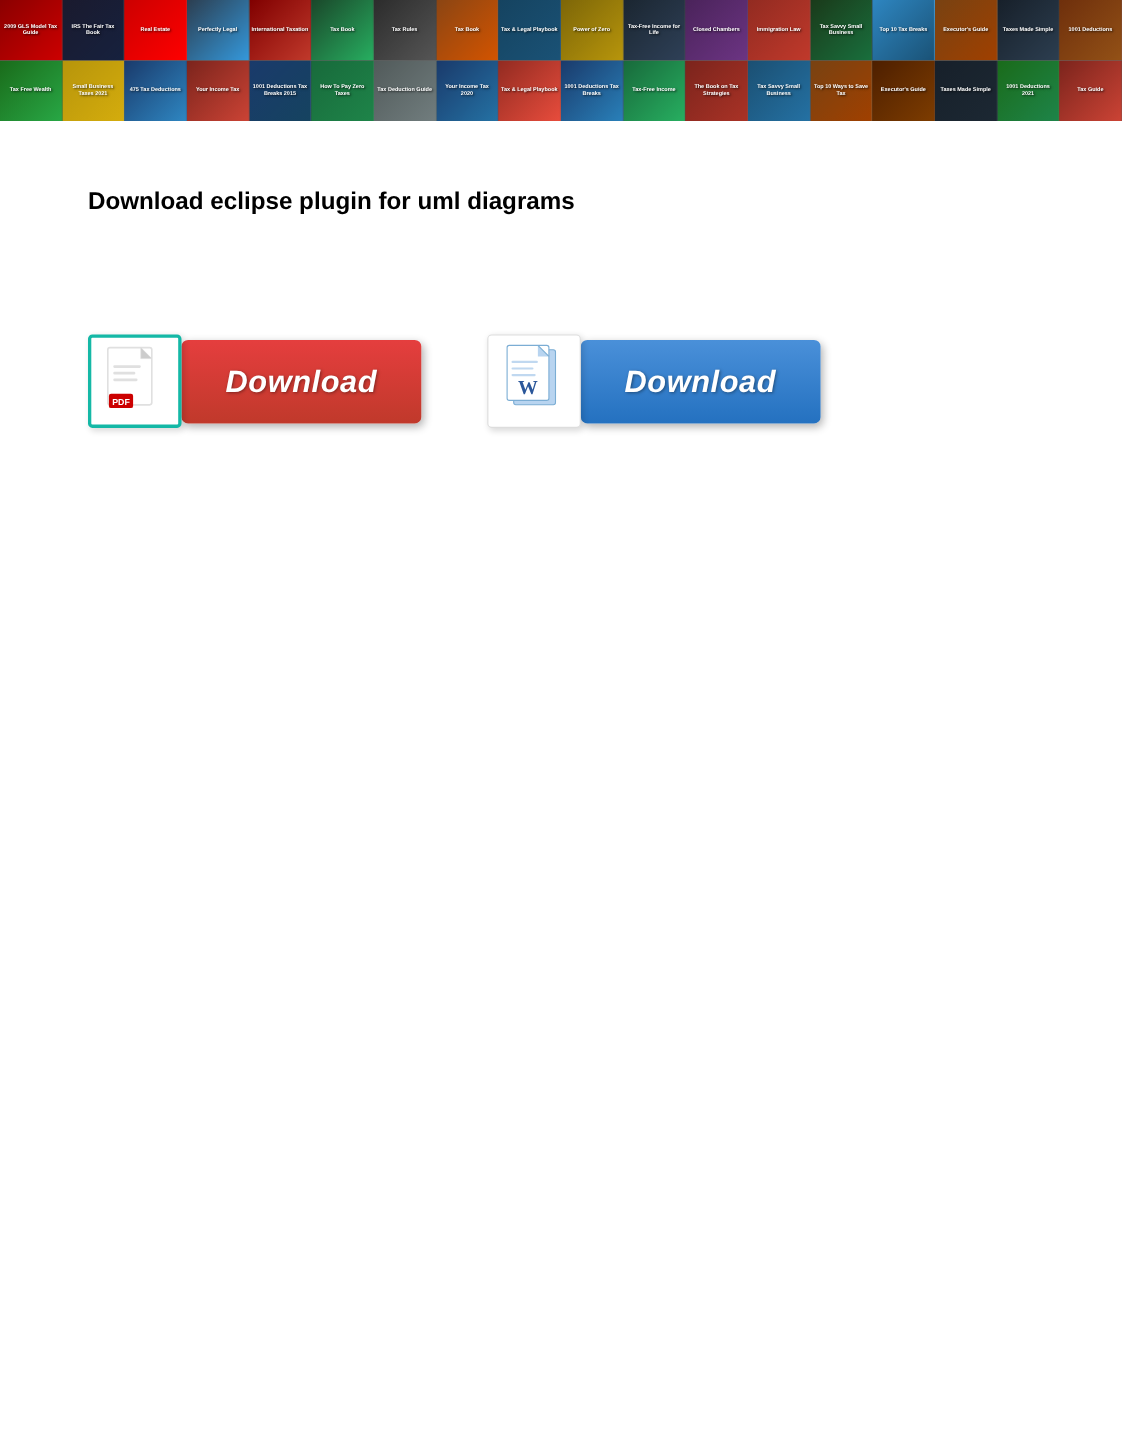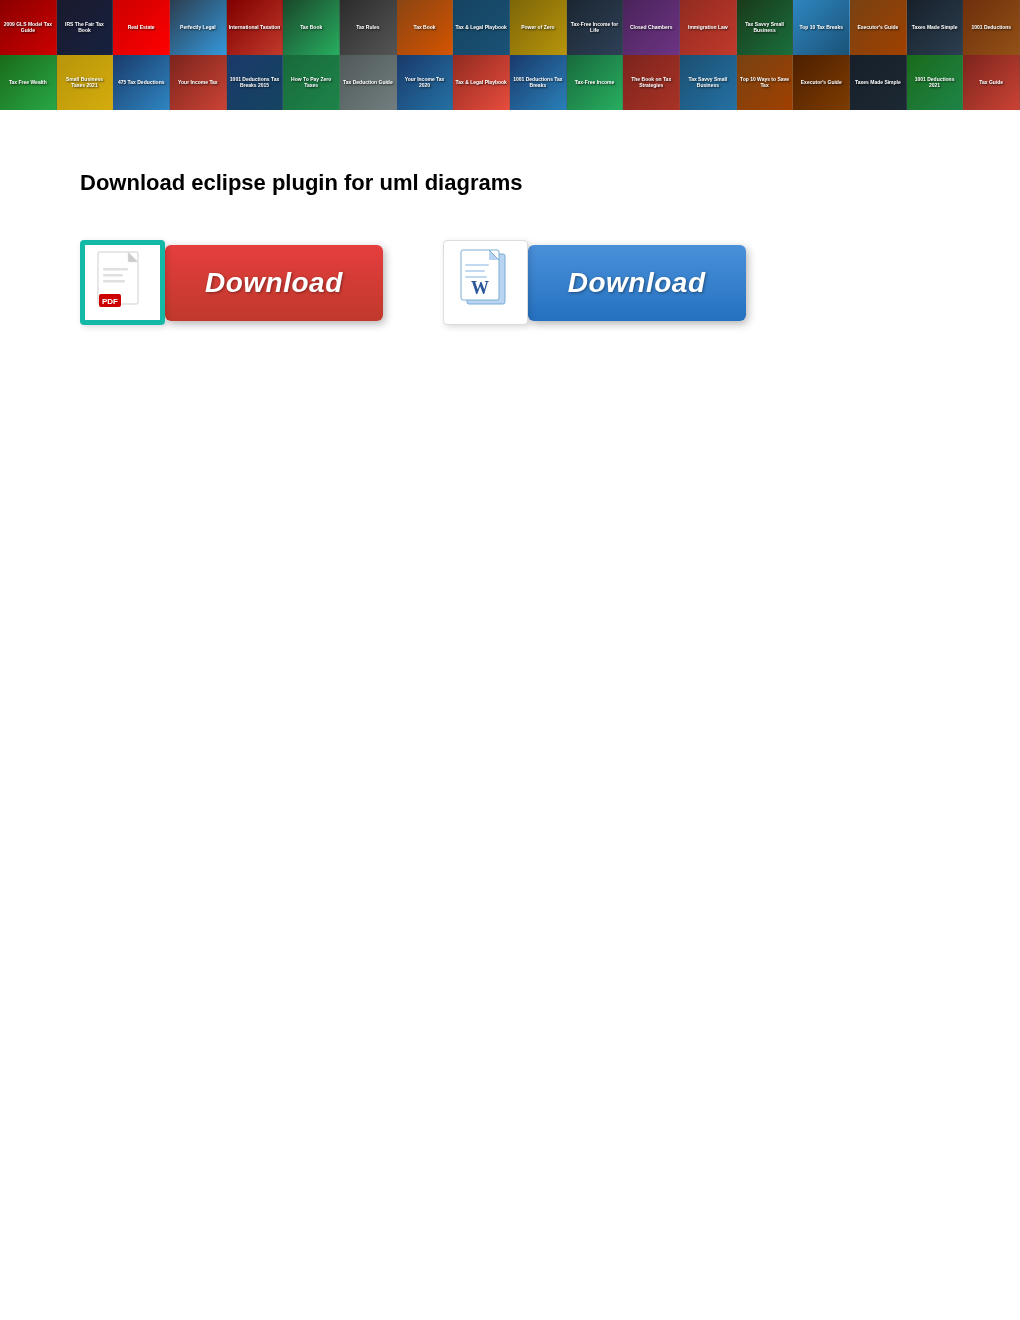--- a/index.html
+++ b/index.html
@@ -87,21 +87,21 @@
 
     
     .main-content {
       padding: 60px 80px 40px 80px;
     }
 
     .page-title {
       font-size: 22px;
       font-weight: bold;
       color: #000;
-      margin-bottom: 44px;
+      margin-bottom: 108px;
       text-align: left;
     }
 
     
     .download-section {
       display: flex;
       flex-direction: row;
       align-items: center;
       gap: 60px;
       margin-top: 20px;
@@ -111,21 +111,21 @@
       display: flex;
       align-items: center;
       gap: 0;
     }
 
     
     .pdf-icon-container {
       width: 85px;
       height: 85px;
       background: white;
-      border: 5px solid #14b8a6;
+      border: 3px solid #14b8a6;
       border-radius: 4px;
       display: flex;
       align-items: center;
       justify-content: center;
       box-shadow: 2px 2px 6px rgba(0,0,0,0.15);
       position: relative;
       z-index: 2;
     }
 
     

